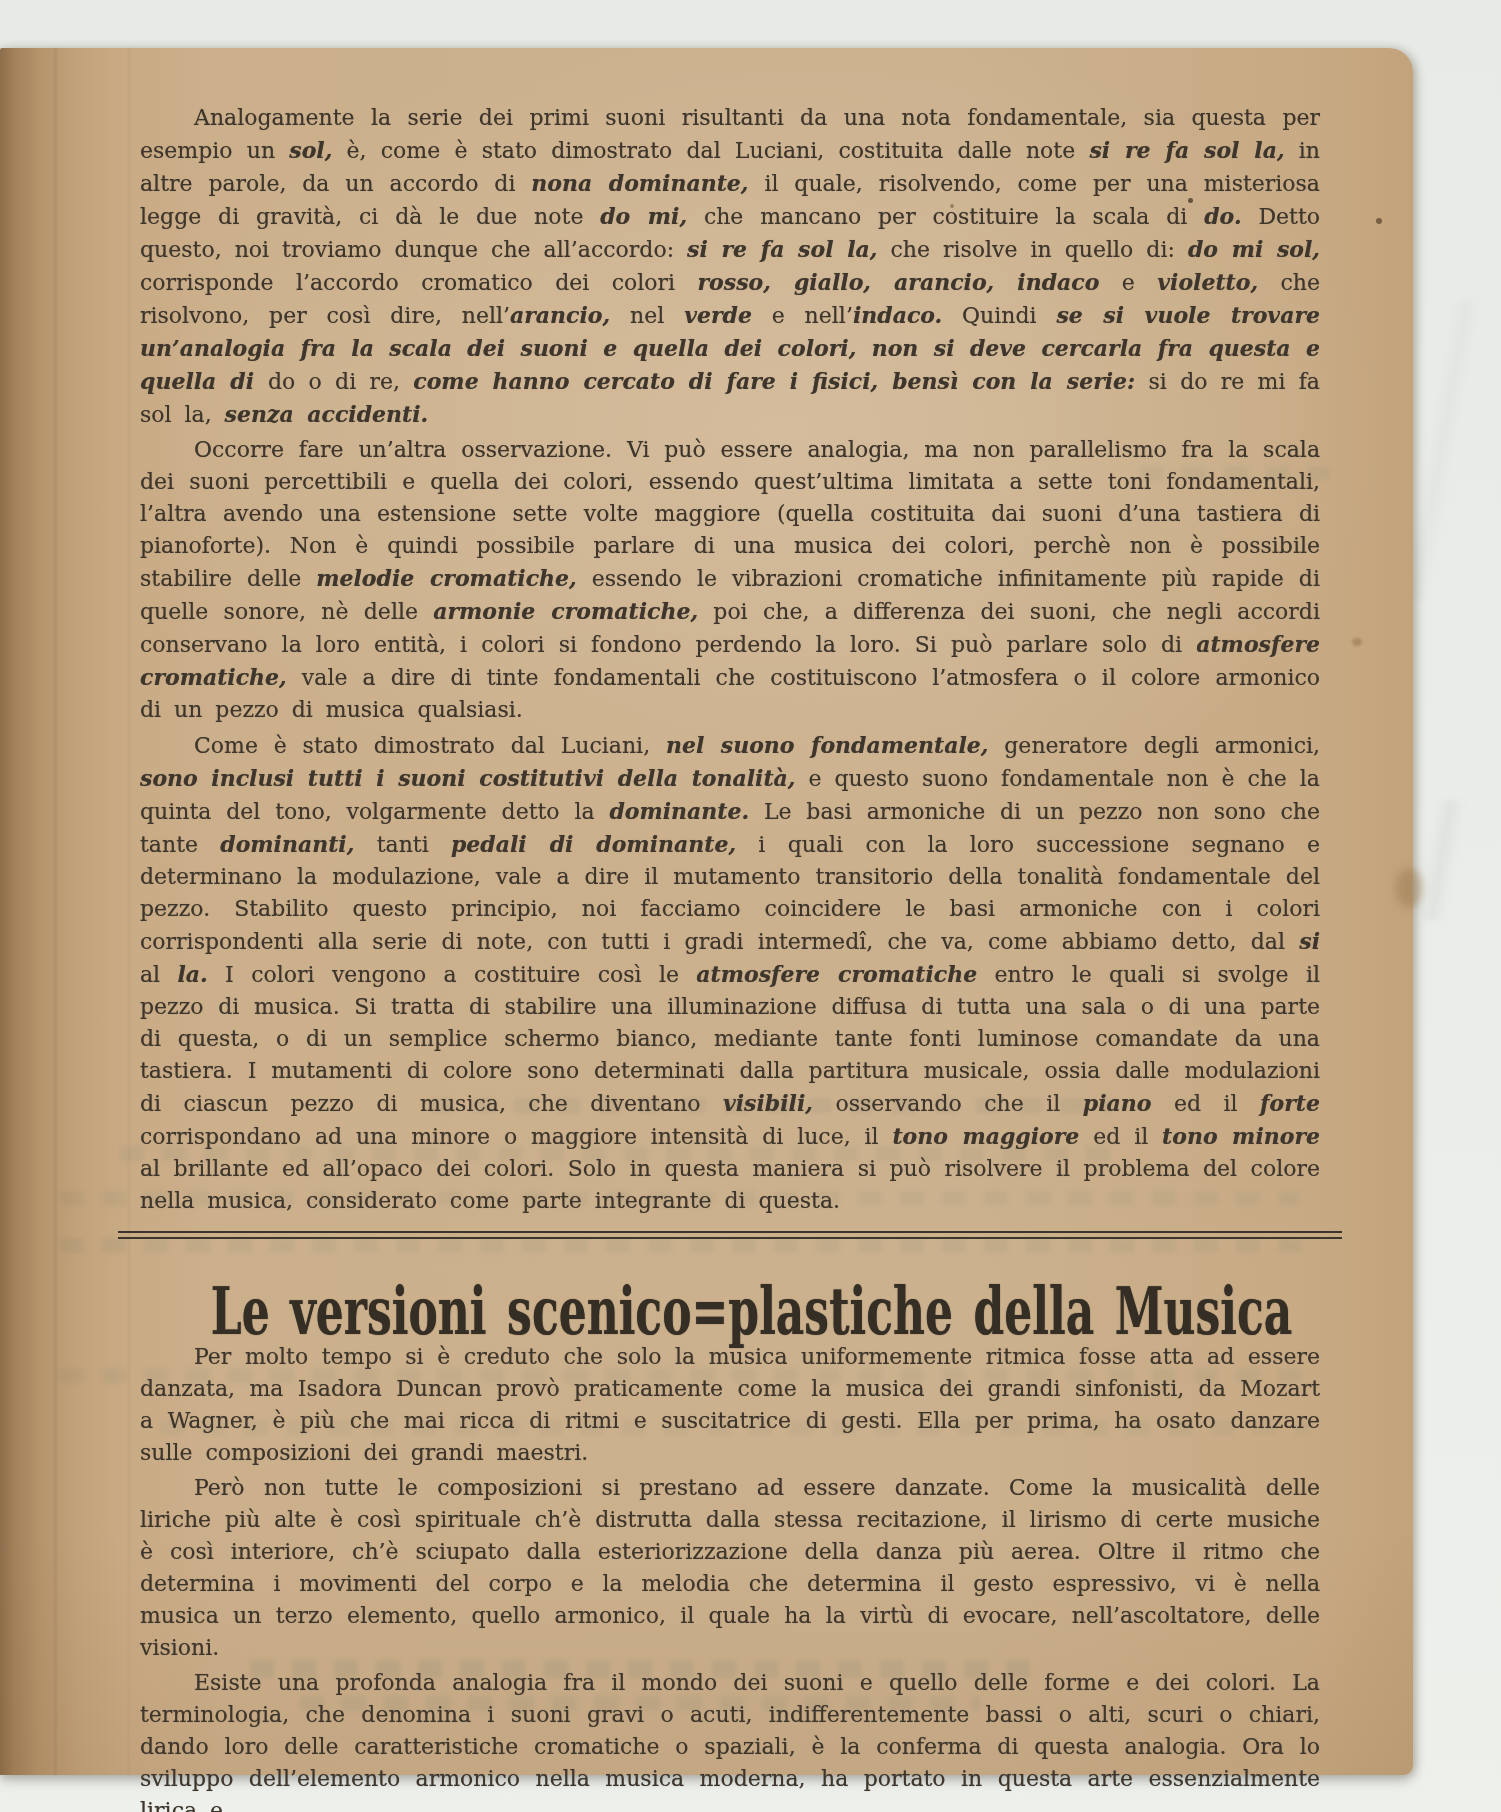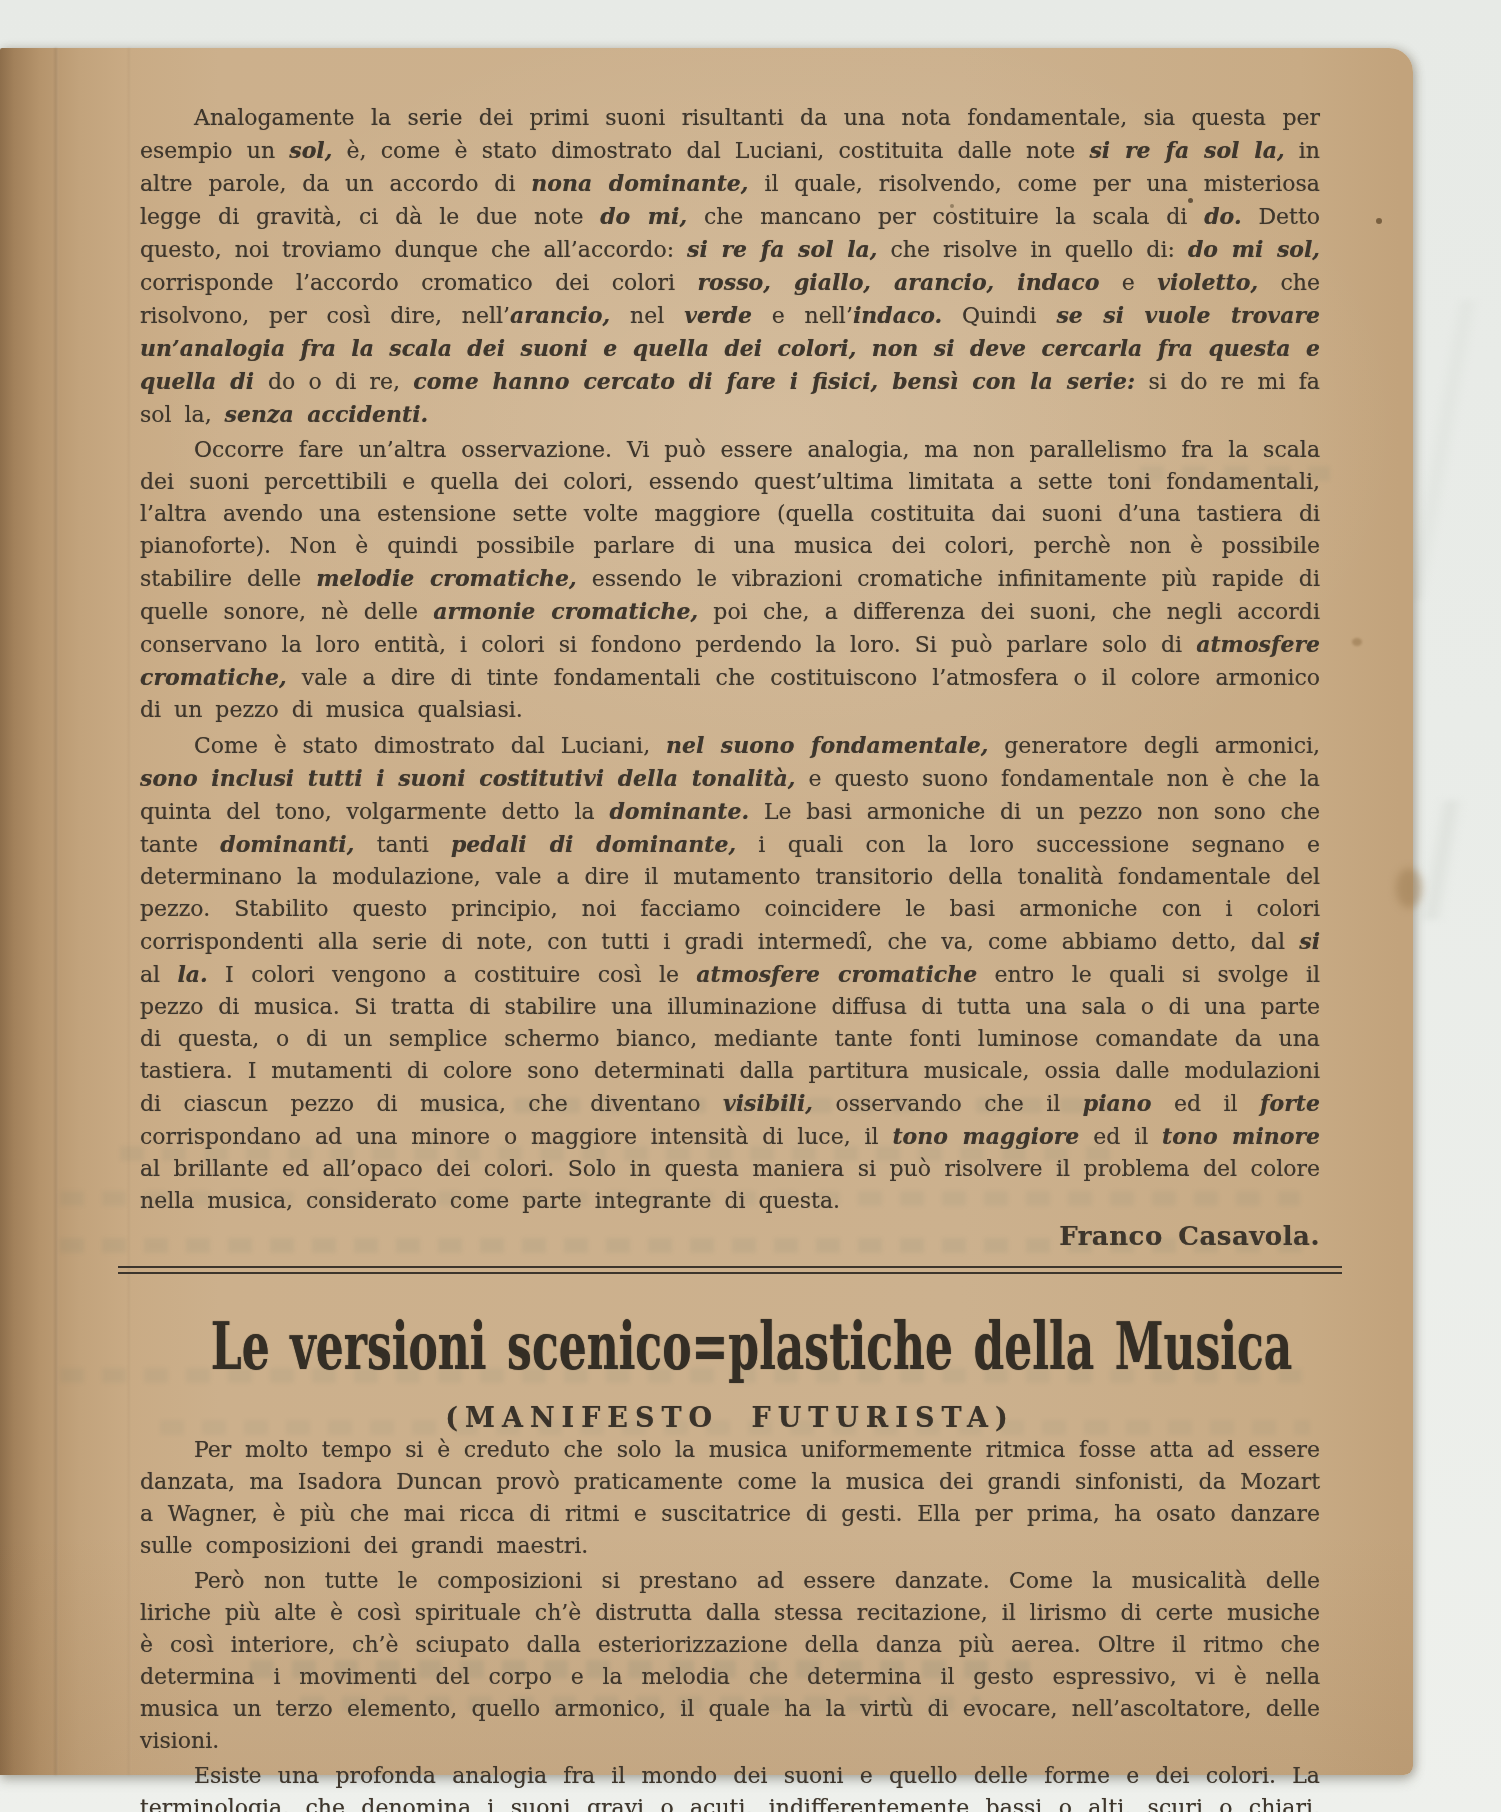--- a/index.html
+++ b/index.html
@@ -94,25 +94,23 @@
     <div class="spot s2"></div>
     <div class="spot s3"></div>
     <div class="spot s4"></div>
     <div class="spot s5"></div>
 
     <div class="content">
       <p class="par"><span>Analogamente la serie dei primi suoni risultanti da una nota fondamentale, sia questa per esempio un </span><span class="it">sol,</span><span> è, come è stato dimostrato dal Luciani, costituita dalle note </span><span class="it">si re fa sol la,</span><span> in altre parole, da un accordo di </span><span class="it">nona dominante,</span><span> il quale, risolvendo, come per una misteriosa legge di gravità, ci dà le due note </span><span class="it">do mi,</span><span> che mancano per costituire la scala di </span><span class="it">do.</span><span> Detto questo, noi troviamo dunque che all’accordo: </span><span class="it">si re fa sol la,</span><span> che risolve in quello di: </span><span class="it">do mi sol,</span><span> corrisponde l’accordo cromatico dei colori </span><span class="it">rosso, giallo, arancio, indaco</span><span> e </span><span class="it">violetto,</span><span> che risolvono, per così dire, nell’</span><span class="it">arancio,</span><span> nel </span><span class="it">verde</span><span> e nell’</span><span class="it">indaco.</span><span> Quindi </span><span class="it">se si vuole trovare un’analogia fra la scala dei suoni e quella dei colori, non si deve cercarla fra questa e quella di </span><span>do o di re, </span><span class="it">come hanno cercato di fare i fisici, bensì con la serie:</span><span> si do re mi fa sol la, </span><span class="it">senza accidenti.</span></p>
       <p class="par"><span>Occorre fare un’altra osservazione. Vi può essere analogia, ma non parallelismo fra la scala dei suoni percettibili e quella dei colori, essendo quest’ultima limitata a sette toni fondamentali, l’altra avendo una estensione sette volte maggiore (quella costituita dai suoni d’una tastiera di pianoforte). Non è quindi possibile parlare di una musica dei colori, perchè non è possibile stabilire delle </span><span class="it">melodie cromatiche,</span><span> essendo le vibrazioni cromatiche infinitamente più rapide di quelle sonore, nè delle </span><span class="it">armonie cromatiche,</span><span> poi che, a differenza dei suoni, che negli accordi conservano la loro entità, i colori si fondono perdendo la loro. Si può parlare solo di </span><span class="it">atmosfere cromatiche,</span><span> vale a dire di tinte fondamentali che costituiscono l’atmosfera o il colore armonico di un pezzo di musica qualsiasi.</span></p>
       <p class="par"><span>Come è stato dimostrato dal Luciani, </span><span class="it">nel suono fondamentale,</span><span> generatore degli armonici, </span><span class="it">sono inclusi tutti i suoni costitutivi della tonalità,</span><span> e questo suono fondamentale non è che la quinta del tono, volgarmente detto la </span><span class="it">dominante.</span><span> Le basi armoniche di un pezzo non sono che tante </span><span class="it">dominanti,</span><span> tanti </span><span class="it">pedali di dominante,</span><span> i quali con la loro successione segnano e determinano la modulazione, vale a dire il mutamento transitorio della tonalità fondamentale del pezzo. Stabilito questo principio, noi facciamo coincidere le basi armoniche con i colori corrispondenti alla serie di note, con tutti i gradi intermedî, che va, come abbiamo detto, dal </span><span class="it">si</span><span> al </span><span class="it">la.</span><span> I colori vengono a costituire così le </span><span class="it">atmosfere cromatiche</span><span> entro le quali si svolge il pezzo di musica. Si tratta di stabilire una illuminazione diffusa di tutta una sala o di una parte di questa, o di un semplice schermo bianco, mediante tante fonti luminose comandate da una tastiera. I mutamenti di colore sono determinati dalla partitura musicale, ossia dalle modulazioni di ciascun pezzo di musica, che diventano </span><span class="it">visibili,</span><span> osservando che il </span><span class="it">piano</span><span> ed il </span><span class="it">forte</span><span> corrispondano ad una minore o maggiore intensità di luce, il </span><span class="it">tono maggiore</span><span> ed il </span><span class="it">tono minore</span><span> al brillante ed all’opaco dei colori. Solo in questa maniera si può risolvere il problema del colore nella musica, considerato come parte integrante di questa.</span></p>
 
-      <p class="signature">Franco Casavola.</p>
 
       <div class="rule"></div>
 
       <h1 class="m-title">Le versioni scenico=plastiche della Musica</h1>
-      <h2 class="m-subtitle">(MANIFESTO FUTURISTA)</h2>
 
       <p class="m-par m-first">Per molto tempo si è creduto che solo la musica uniformemente ritmica fosse atta ad essere danzata, ma Isadora Duncan provò praticamente come la musica dei grandi sinfonisti, da Mozart a Wagner, è più che mai ricca di ritmi e suscitatrice di gesti. Ella per prima, ha osato danzare sulle composizioni dei grandi maestri.</p>
       <p class="m-par">Però non tutte le composizioni si prestano ad essere danzate. Come la musicalità delle liriche più alte è così spirituale ch’è distrutta dalla stessa recitazione, il lirismo di certe musiche è così interiore, ch’è sciupato dalla esteriorizzazione della danza più aerea. Oltre il ritmo che determina i movimenti del corpo e la melodia che determina il gesto espressivo, vi è nella musica un terzo elemento, quello armonico, il quale ha la virtù di evocare, nell’ascoltatore, delle visioni.</p>
       <p class="m-par">Esiste una profonda analogia fra il mondo dei suoni e quello delle forme e dei colori. La terminologia, che denomina i suoni gravi o acuti, indifferentemente bassi o alti, scuri o chiari, dando loro delle caratteristiche cromatiche o spaziali, è la conferma di questa analogia. Ora lo sviluppo dell’elemento armonico nella musica moderna, ha portato in questa arte essenzialmente lirica e</p>
     </div>
   </div>
 </div>
 
 </body></html>

